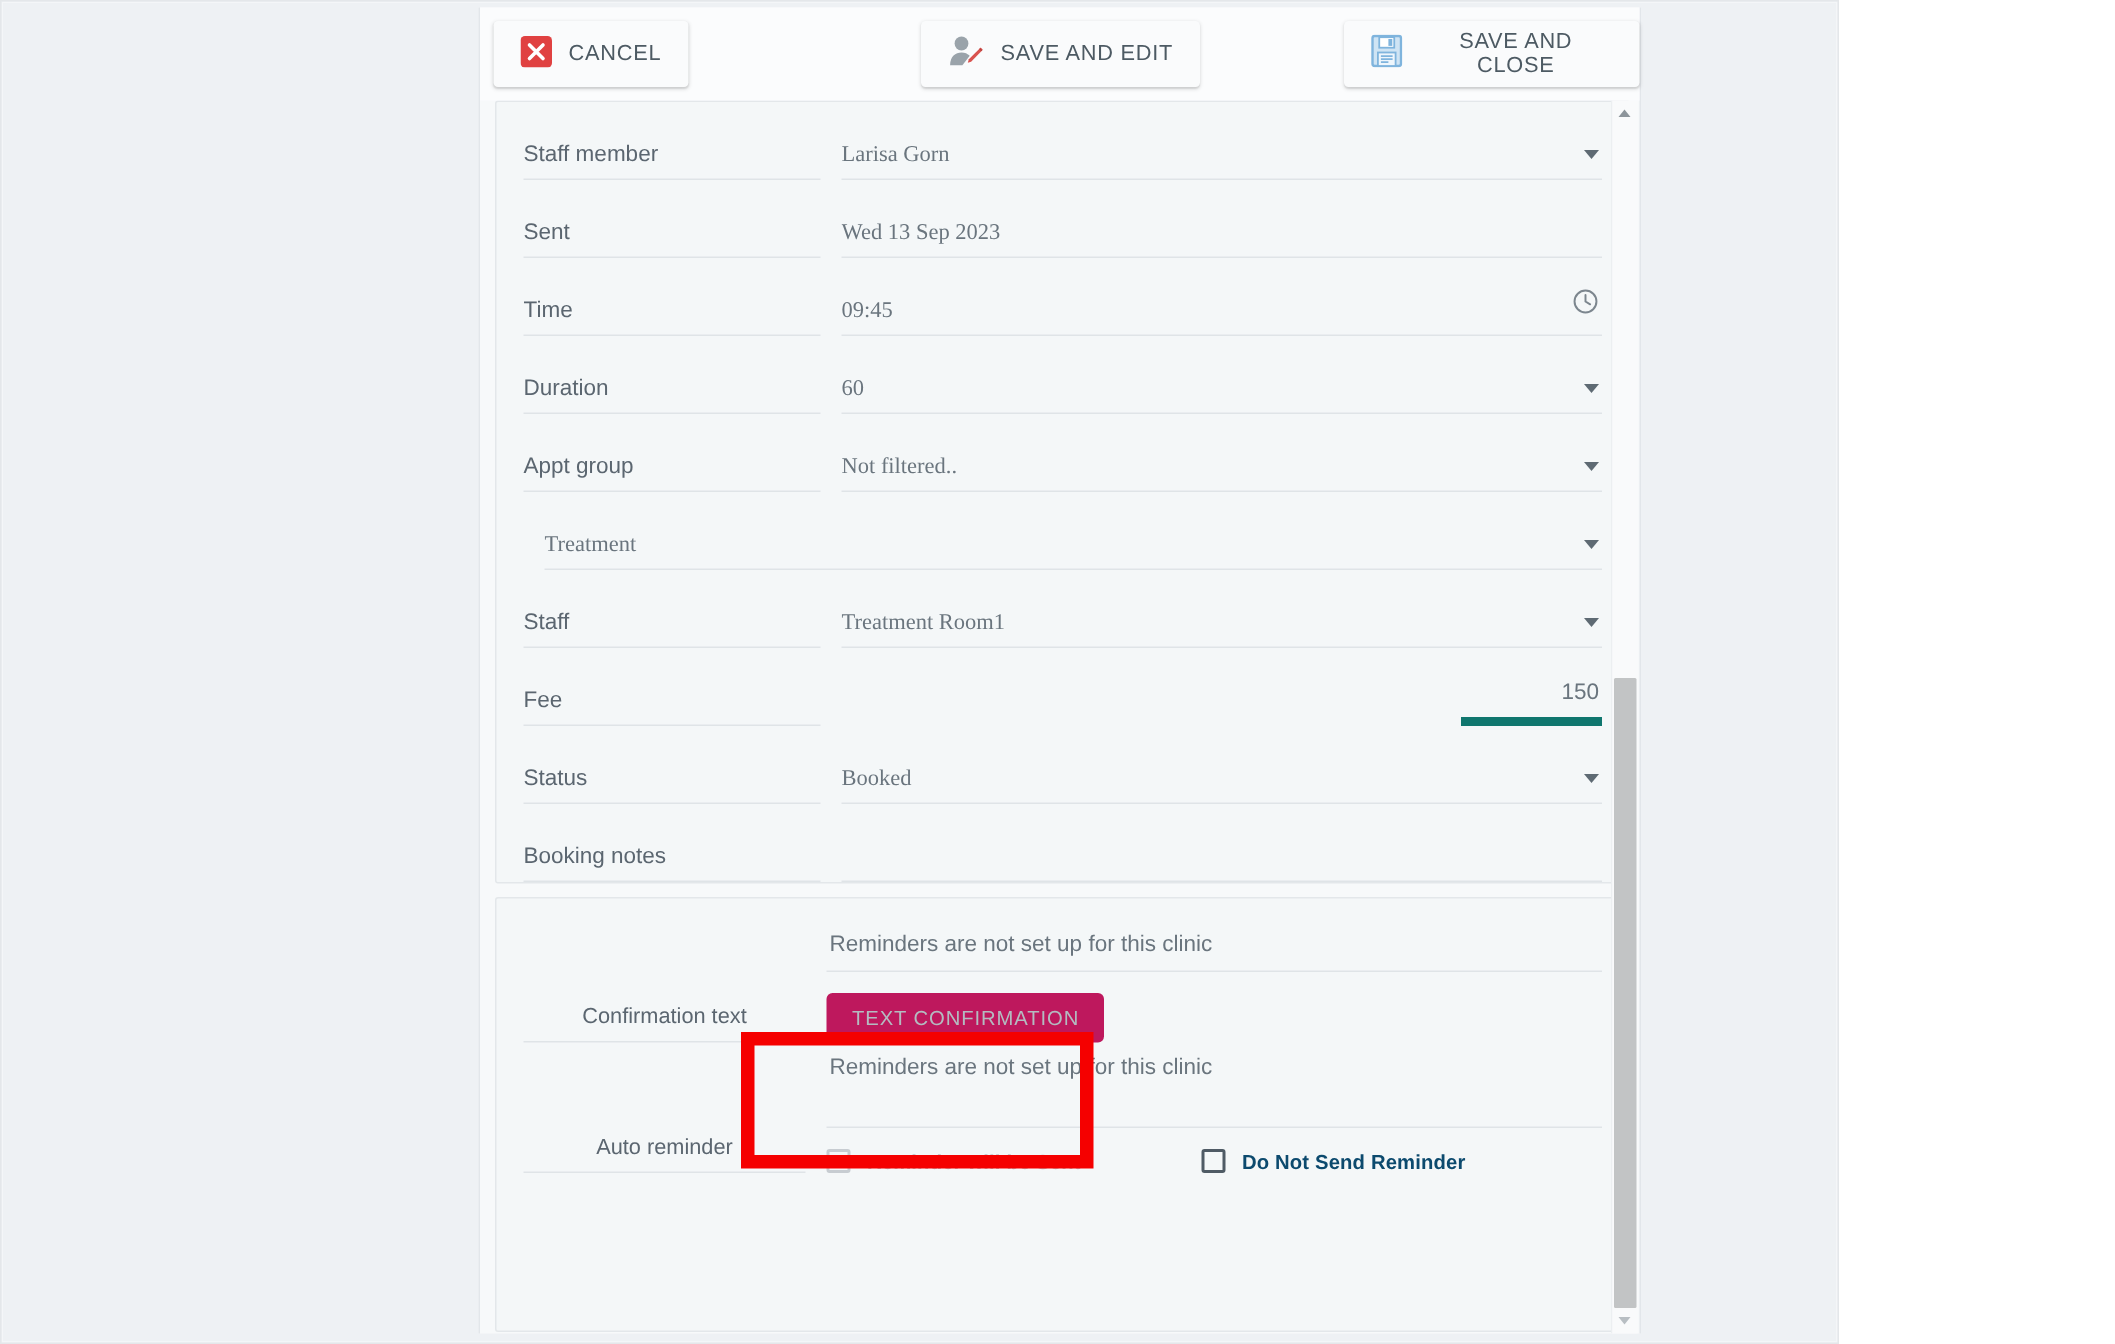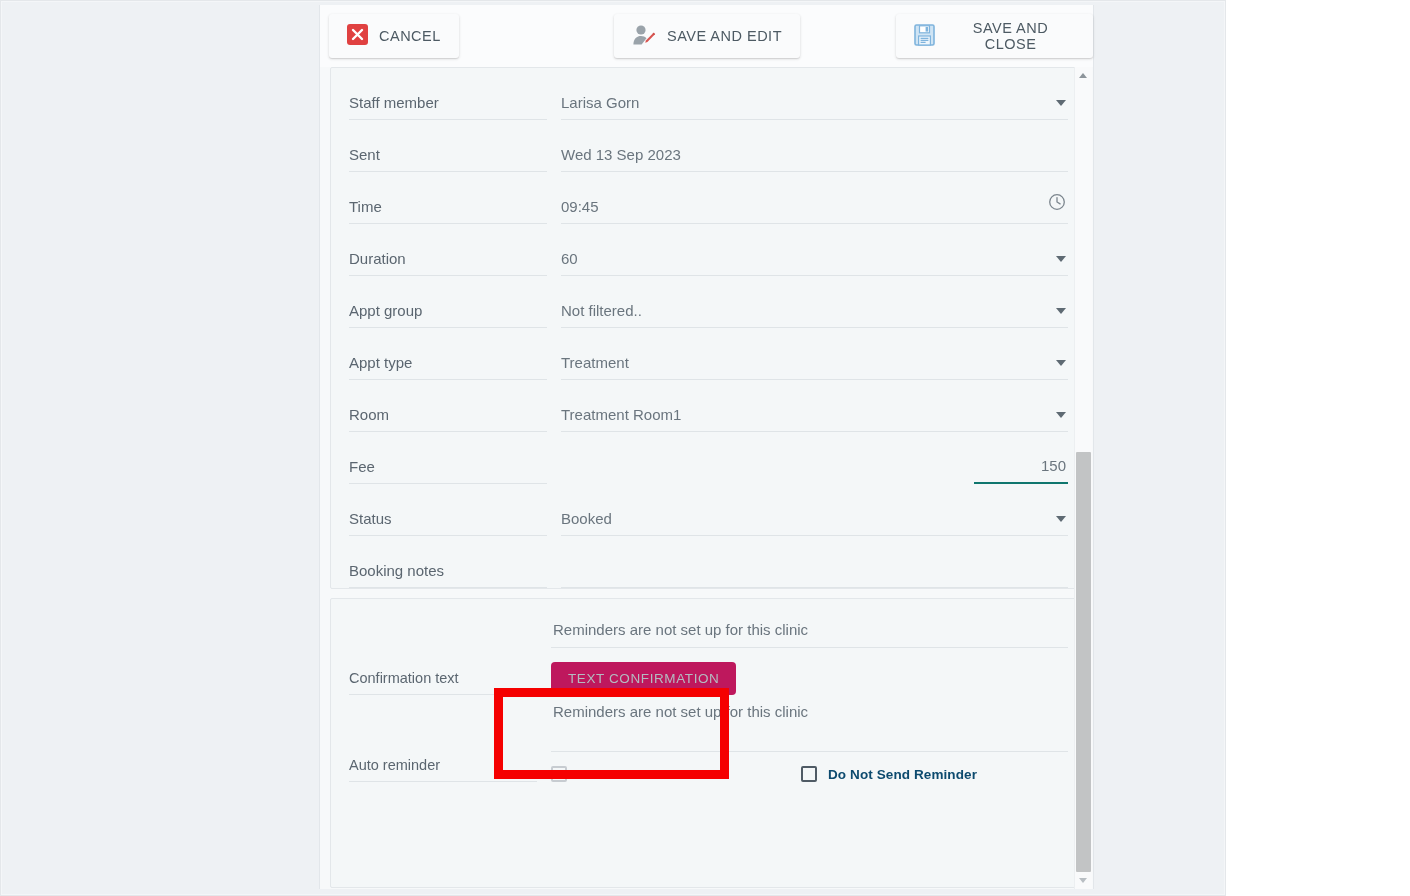--- a/index.html
+++ b/index.html
@@ -116,39 +116,39 @@
     border-bottom: 1px solid #dfe4e7;
     font-size: 15px;
     color: #6a757e;
     padding-bottom: 7px;
     line-height: 18px;
     display: flex;
     align-items: flex-end;
     position: relative;
     min-width: 0;
   }
-  .fld .val { flex: 1 1 auto; min-width: 0; white-space: nowrap; overflow: hidden; }
+  .fld .val { flex: 1 1 auto; min-width: 0; white-space: nowrap; overflow: hidden; font-family: Liberation Serif, serif; }
 
   .caret {
     width: 0; height: 0;
     border-left: 5px solid transparent;
     border-right: 5px solid transparent;
     border-top: 6px solid #5e6a73;
     margin-bottom: 6px;
     margin-right: 2px;
     flex: 0 0 auto;
   }
 
   .clock { margin-bottom: 1px; margin-right: 2px; flex: 0 0 auto; }
 
   
   .fee-spacer { flex: 1 1 auto; border-bottom: none; }
   .fee-input {
     flex: 0 0 94px;
-    border-bottom: 2px solid #0f766e;
+    border-bottom: 6px solid #0f766e;
     text-align: right;
     font-size: 15px;
     color: #6a757e;
     padding-bottom: 7px;
     padding-right: 2px;
     line-height: 18px;
   }
 
   
   .sect-title {
@@ -163,20 +163,21 @@
 
   .crow .lbl2 {
     width: 188px;
     flex: 0 0 188px;
     border-bottom: 1px solid #dfe4e7;
     font-size: 14.5px;
     color: #5b6670;
     line-height: 18px;
     padding-bottom: 7px;
     align-self: flex-end;
+    text-align: center;
   }
 
   .cfield { flex: 1 1 auto; min-width: 0; }
   .cnote {
     font-size: 15px;
     color: #6a757e;
     line-height: 18px;
     padding: 0 0 8px 2px;
   }
   .cunderline { border-bottom: 1px solid #dfe4e7; height: 1px; }
@@ -356,30 +357,29 @@
           <div class="row">
             <div class="lbl">Appt group</div>
             <div class="gap"></div>
             <div class="fld">
               <span class="val">Not filtered..</span>
               <span class="caret"></span>
             </div>
           </div>
 
           <div class="row">
-            <div class="lbl">Appt type</div>
             <div class="gap"></div>
             <div class="fld">
               <span class="val">Treatment</span>
               <span class="caret"></span>
             </div>
           </div>
 
           <div class="row">
-            <div class="lbl">Room</div>
+            <div class="lbl">Staff</div>
             <div class="gap"></div>
             <div class="fld">
               <span class="val">Treatment Room1</span>
               <span class="caret"></span>
             </div>
           </div>
 
           <div class="row">
             <div class="lbl">Fee</div>
             <div class="gap"></div>

